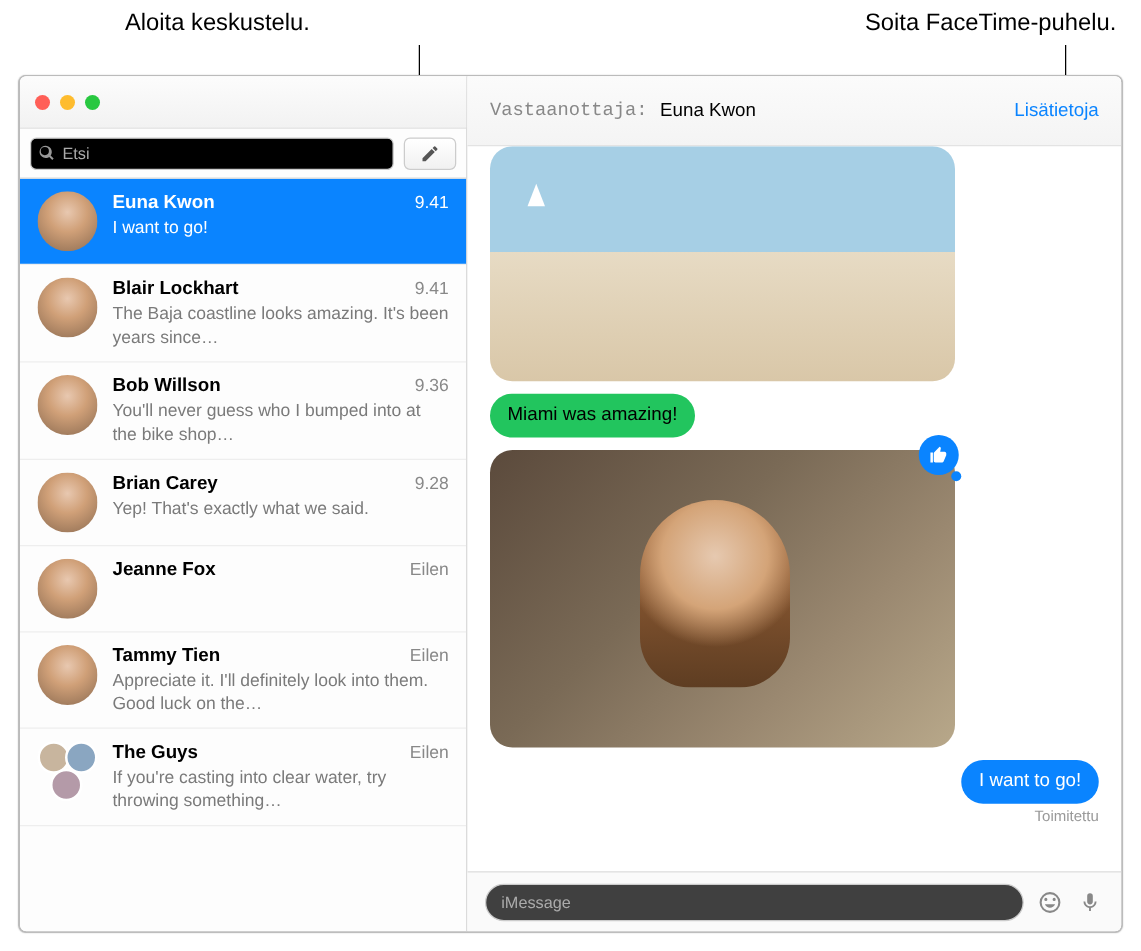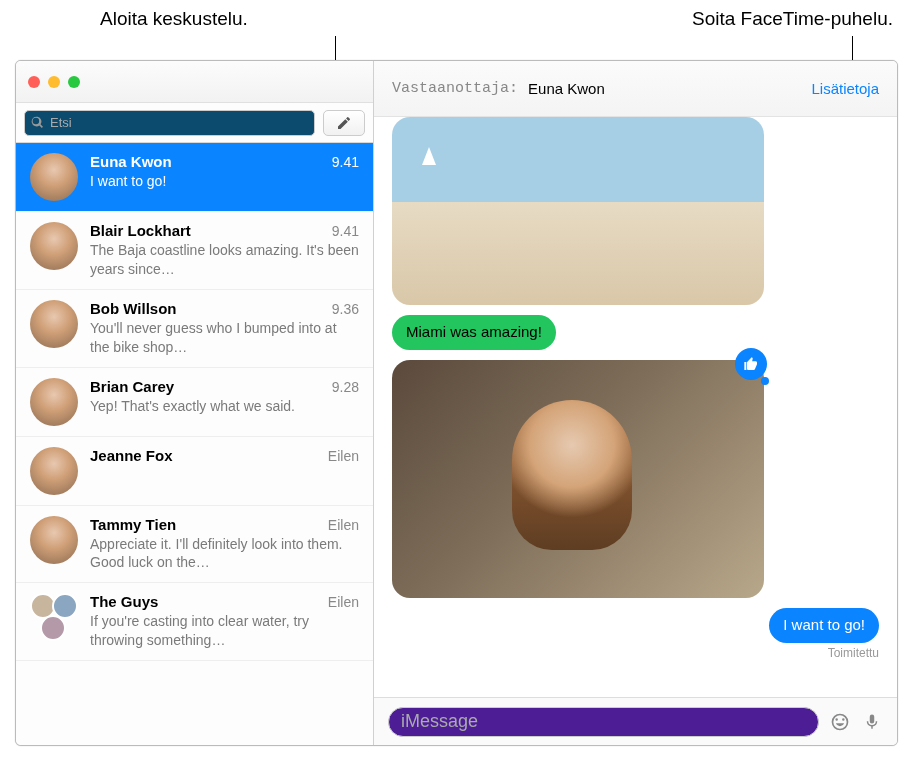--- a/index.html
+++ b/index.html
@@ -93,21 +93,21 @@
       align-items: center;
       padding: 6px 8px;
       gap: 8px;
       border-bottom: 1px solid #d8d8d8;
     }
     .search {
       flex: 1;
       height: 26px;
       border: 1px solid #ccc;
       border-radius: 5px;
-      background: #0c4a6e;
+      background: #000000;
       display: flex;
       align-items: center;
       padding: 0 6px;
       color: #aaa;
       font-size: 13px;
       gap: 6px;
     }
     .search svg { fill: #999; }
     .compose {
       width: 42px;
@@ -284,26 +284,26 @@
       align-items: center;
       padding: 0 14px;
       gap: 10px;
       background: #fafafa;
     }
     .composer .input {
       flex: 1;
       height: 30px;
       border: 1px solid #ccc;
       border-radius: 15px;
-      background: #4c1d95;
+      background: #404040;
       display: flex;
       align-items: center;
       padding: 0 12px;
       color: #aaa;
-      font-size: 18px;
+      font-size: 13px;
     }
     .composer .icon { width: 22px; height: 22px; display:flex;align-items:center;justify-content:center; }
     .composer .icon svg { fill: #888; }
   </style>
 </head>
 <body>
 
 <div class="callouts">
   <div class="callout-left">Aloita keskustelu.</div>
   <div class="callout-right">Soita FaceTime-puhelu.</div>

